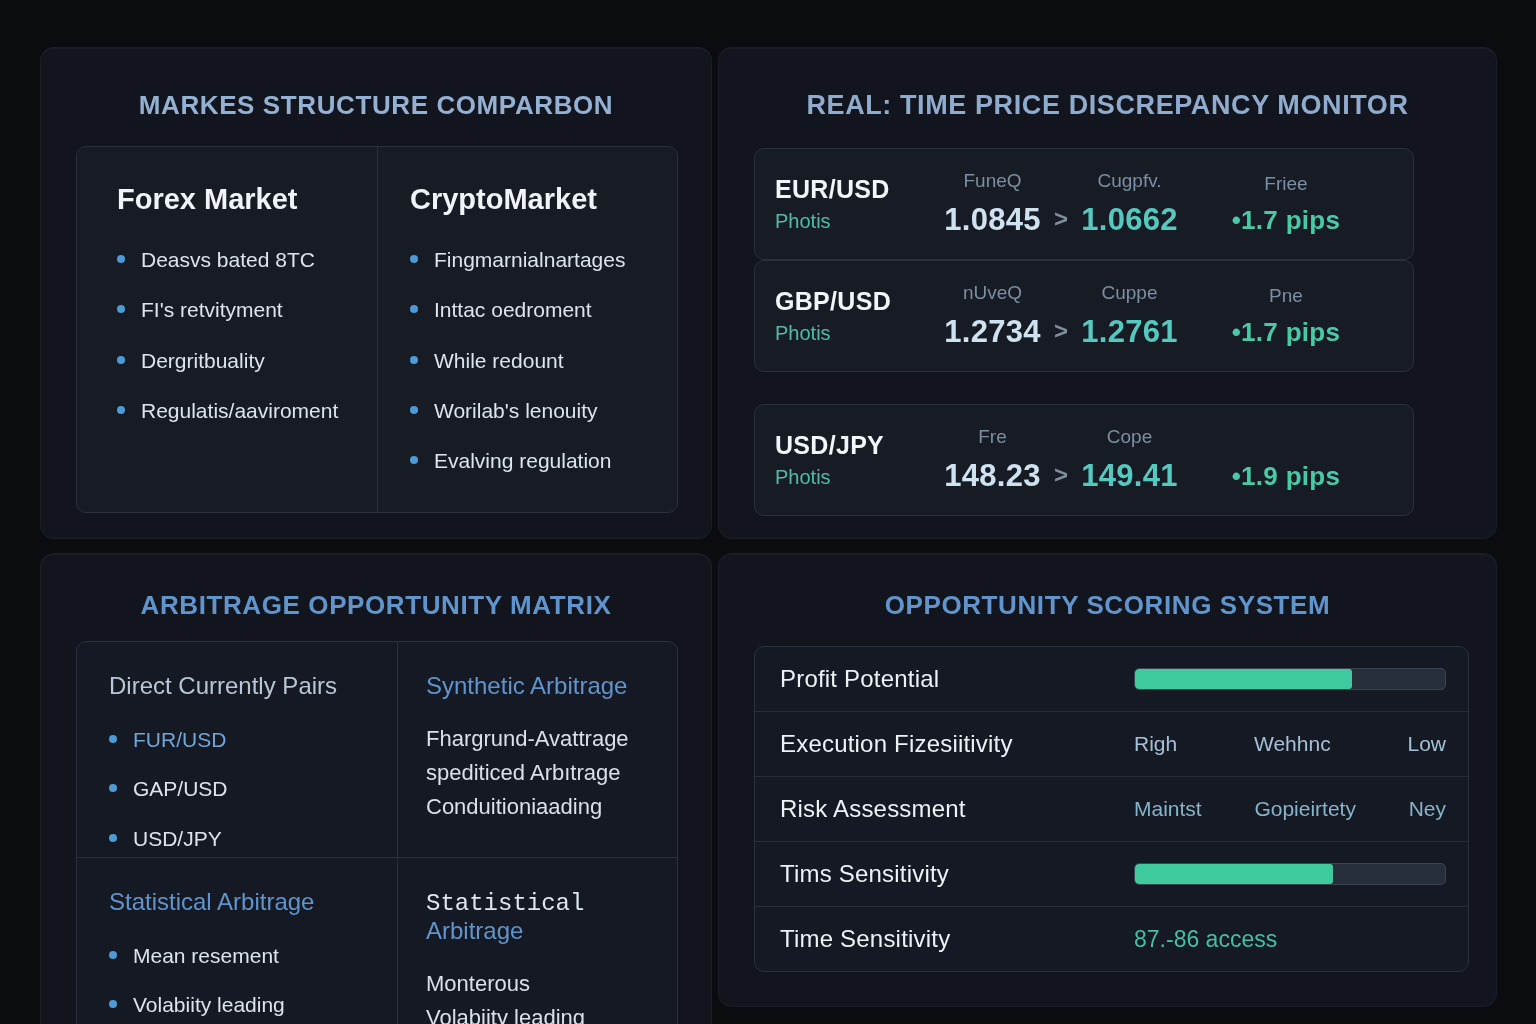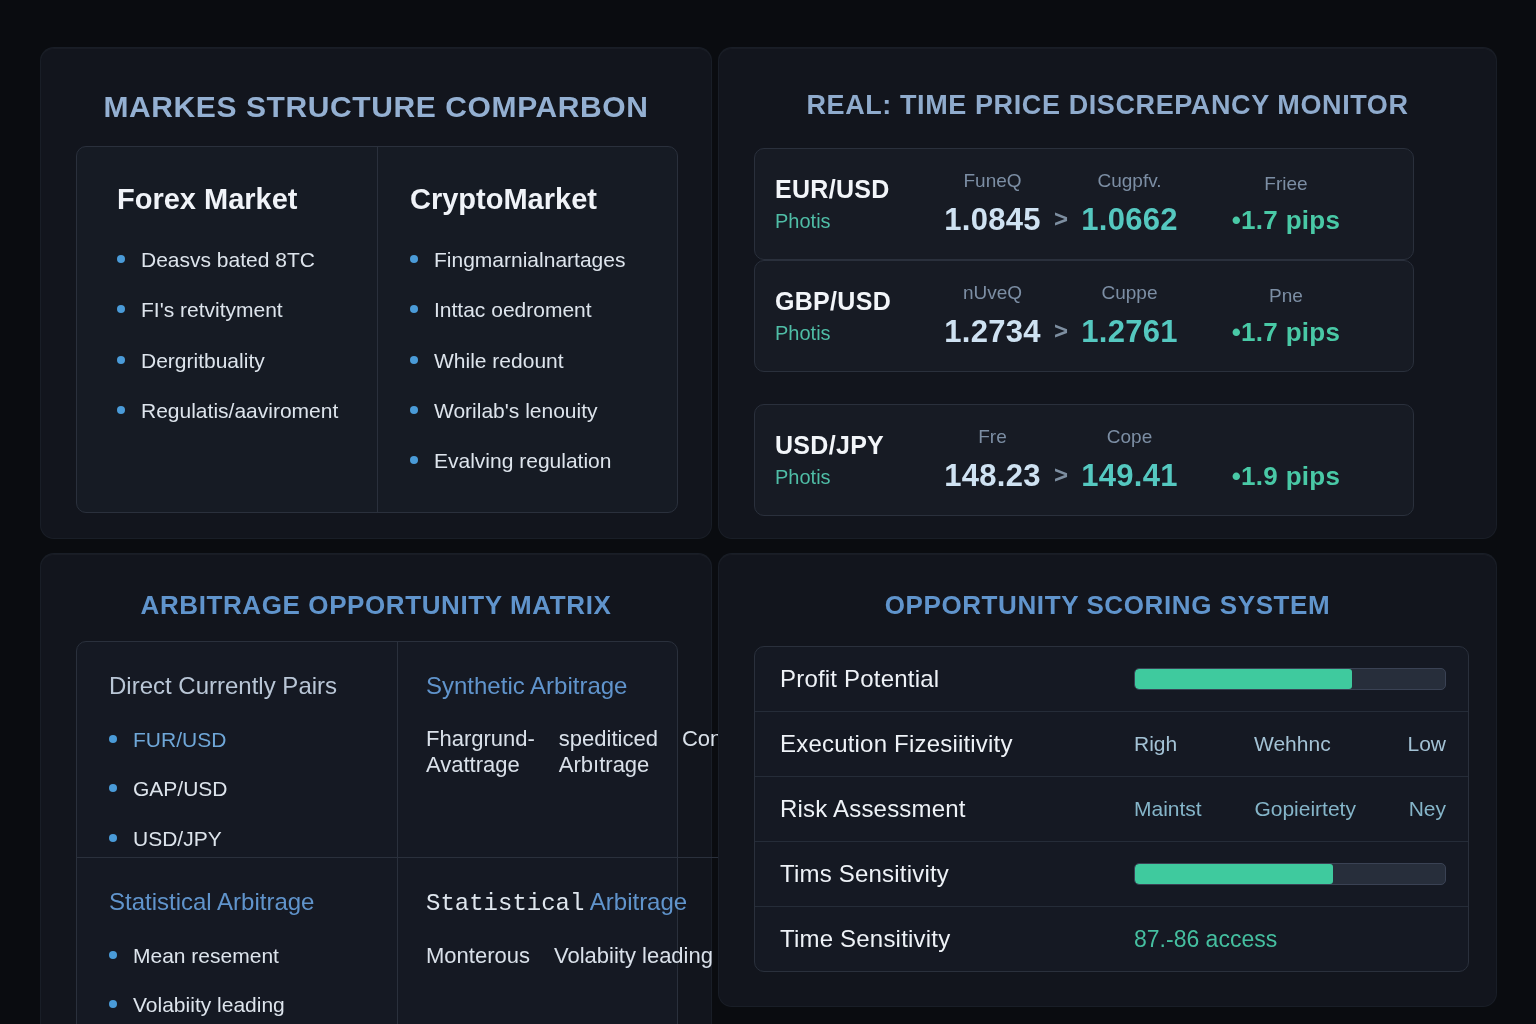--- a/index.html
+++ b/index.html
@@ -12,21 +12,21 @@
     position:absolute; background:#12151d; border-radius:14px;
     border:1px solid rgba(160,180,210,0.06);
     box-shadow: inset 0 1px 0 rgba(255,255,255,0.03);
   }
   #panel-market  { left:40px;  top:47px;  width:670px; height:490px; }
   #panel-monitor { left:718px; top:47px;  width:777px; height:490px; }
   #panel-matrix  { left:40px;  top:553px; width:670px; height:520px; }
   #panel-scoring { left:718px; top:553px; width:777px; height:452px; }
 
   .panel-title { text-align:center; font-weight:bold; letter-spacing:.6px; }
-  #panel-market  .panel-title { margin-top:42px; font-size:30px; color:#94b0d2; }
+  #panel-market  .panel-title { margin-top:42px; font-size:26px; color:#94b0d2; }
   #panel-monitor .panel-title { margin-top:42px; font-size:27px; color:#8fabcd; }
   #panel-matrix  .panel-title,
   #panel-scoring .panel-title { margin-top:36px; font-size:26px; color:#6094cc; }
 
   
   .compare-card {
     position:absolute; left:35px; right:33px; top:98px; bottom:25px;
     background:#161b24; border:1px solid #2a303c; border-radius:10px;
     display:grid; grid-template-columns:300px 1fr;
   }
@@ -65,21 +65,21 @@
     display:grid; grid-template-columns:320px 1fr; grid-template-rows:215px 1fr;
   }
   .matrix-cell { padding:30px 16px 0 32px; }
   .matrix-cell.c2, .matrix-cell.c4 { border-left:1px solid #2a303c; padding-left:28px; }
   .matrix-cell.c3, .matrix-cell.c4 { border-top:1px solid #2a303c; }
   .matrix-heading { font-size:24px; color:#6094cc; margin-bottom:26px; }
   .matrix-heading.lightblue { color:#b9c6d6; }
   .matrix-heading .h-white { color:#dfe6ee;font-family:Liberation Mono, monospace; }
   .matrix-heading .h-blue  { color:#6094cc; }
   .matrix-cell ul.bullets { gap:22px; }
-  .plain-lines { display:flex; flex-direction:row; gap:24px; font-size:22px; color:#d9e0e9; }
+  .plain-lines { display:flex; flex-direction:column; gap:8px; font-size:22px; color:#d9e0e9; }
 
   
   .score-card {
     position:absolute; left:35px; right:27px; top:92px;
     background:#151923; border:1px solid #2a303c; border-radius:10px;
   }
   .score-row { height:64px; display:flex; align-items:center; justify-content:space-between; padding:0 22px 0 25px; }
   .score-row + .score-row { border-top:1px solid #252c38; }
   .score-label { font-size:24px; color:#eef2f7; letter-spacing:.2px; }
   .score-right { width:312px; box-sizing:border-box; }

